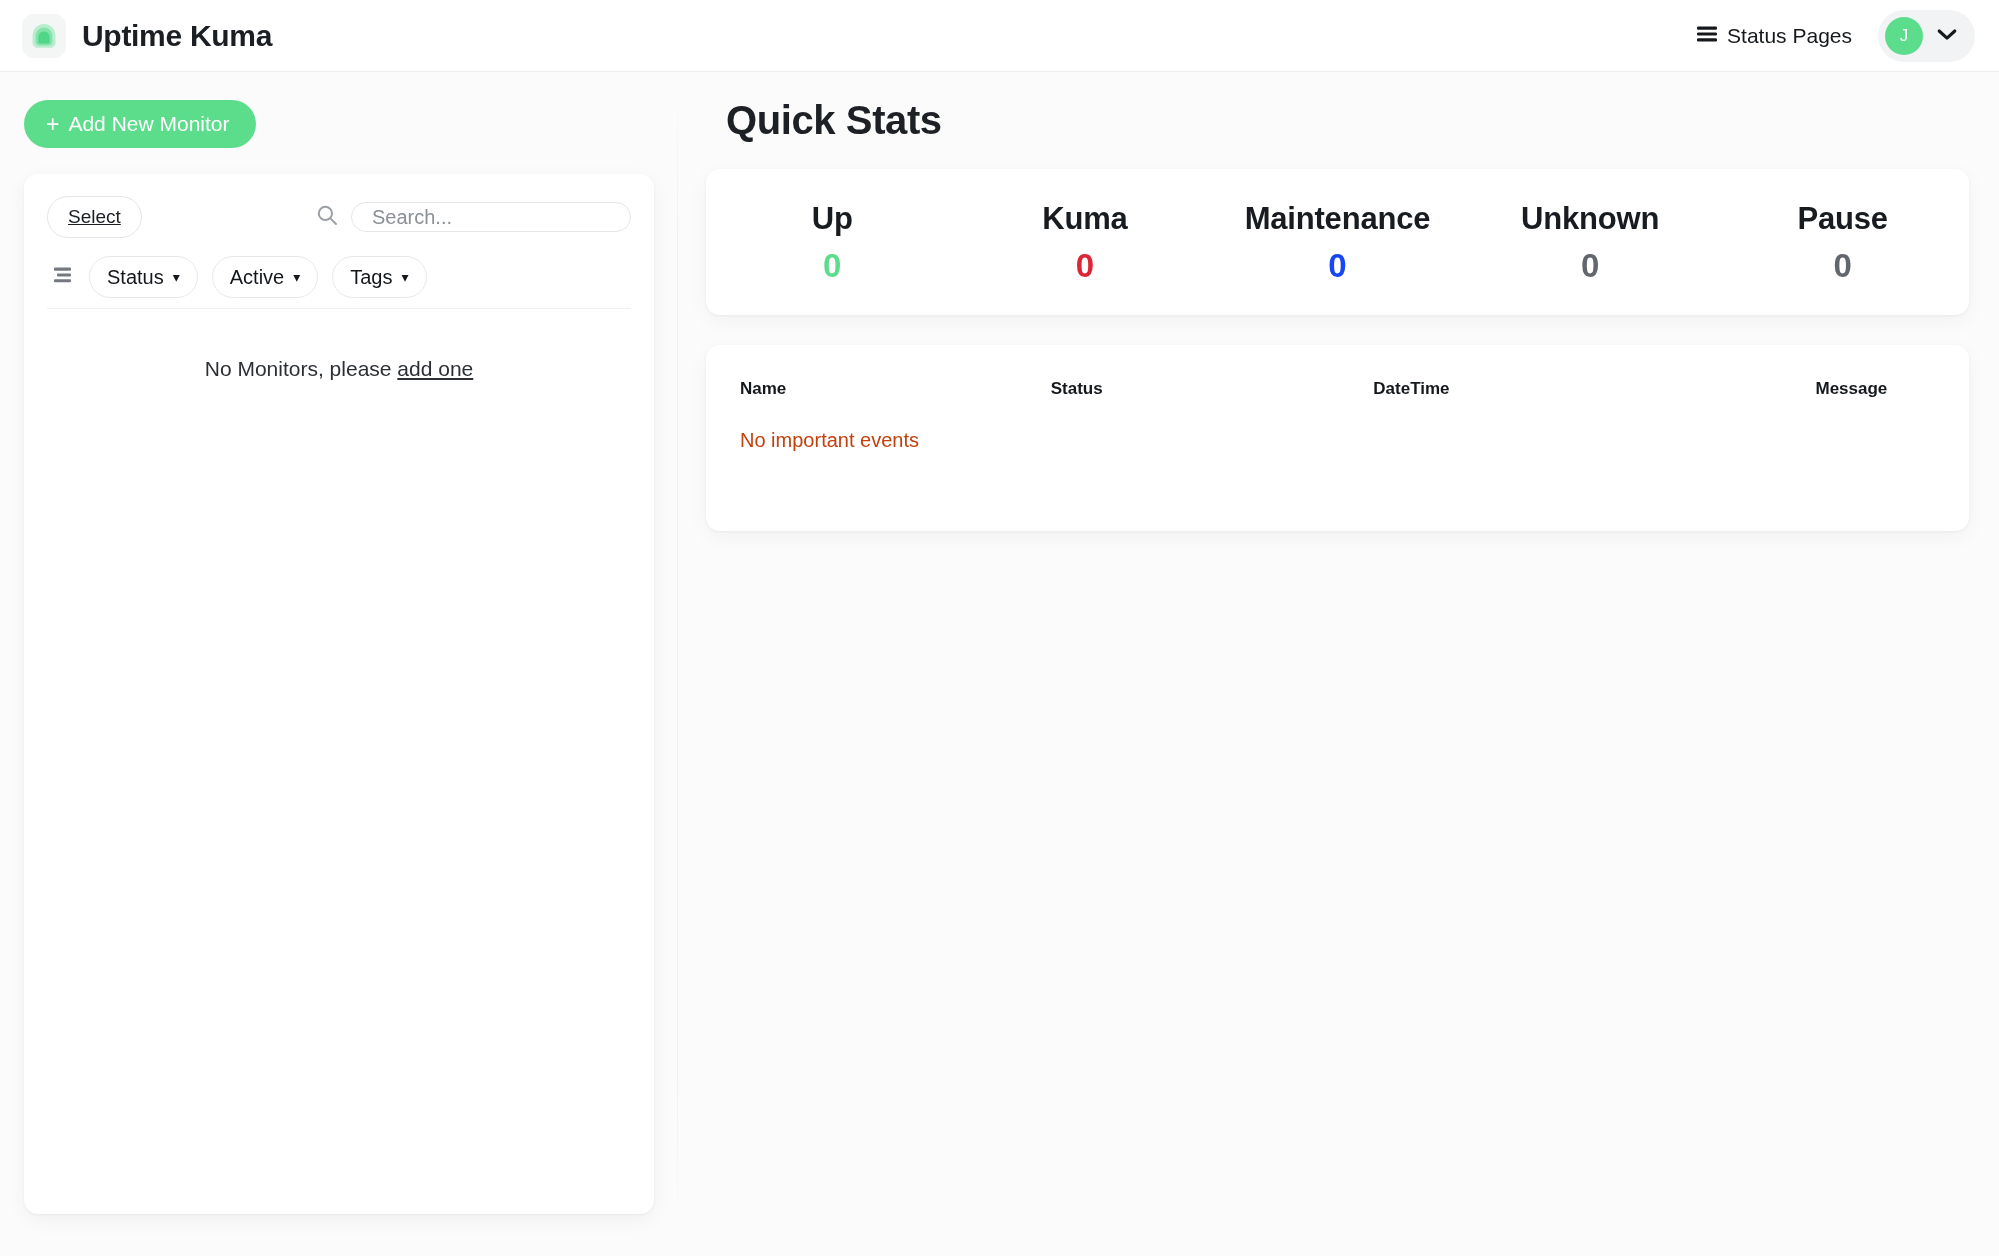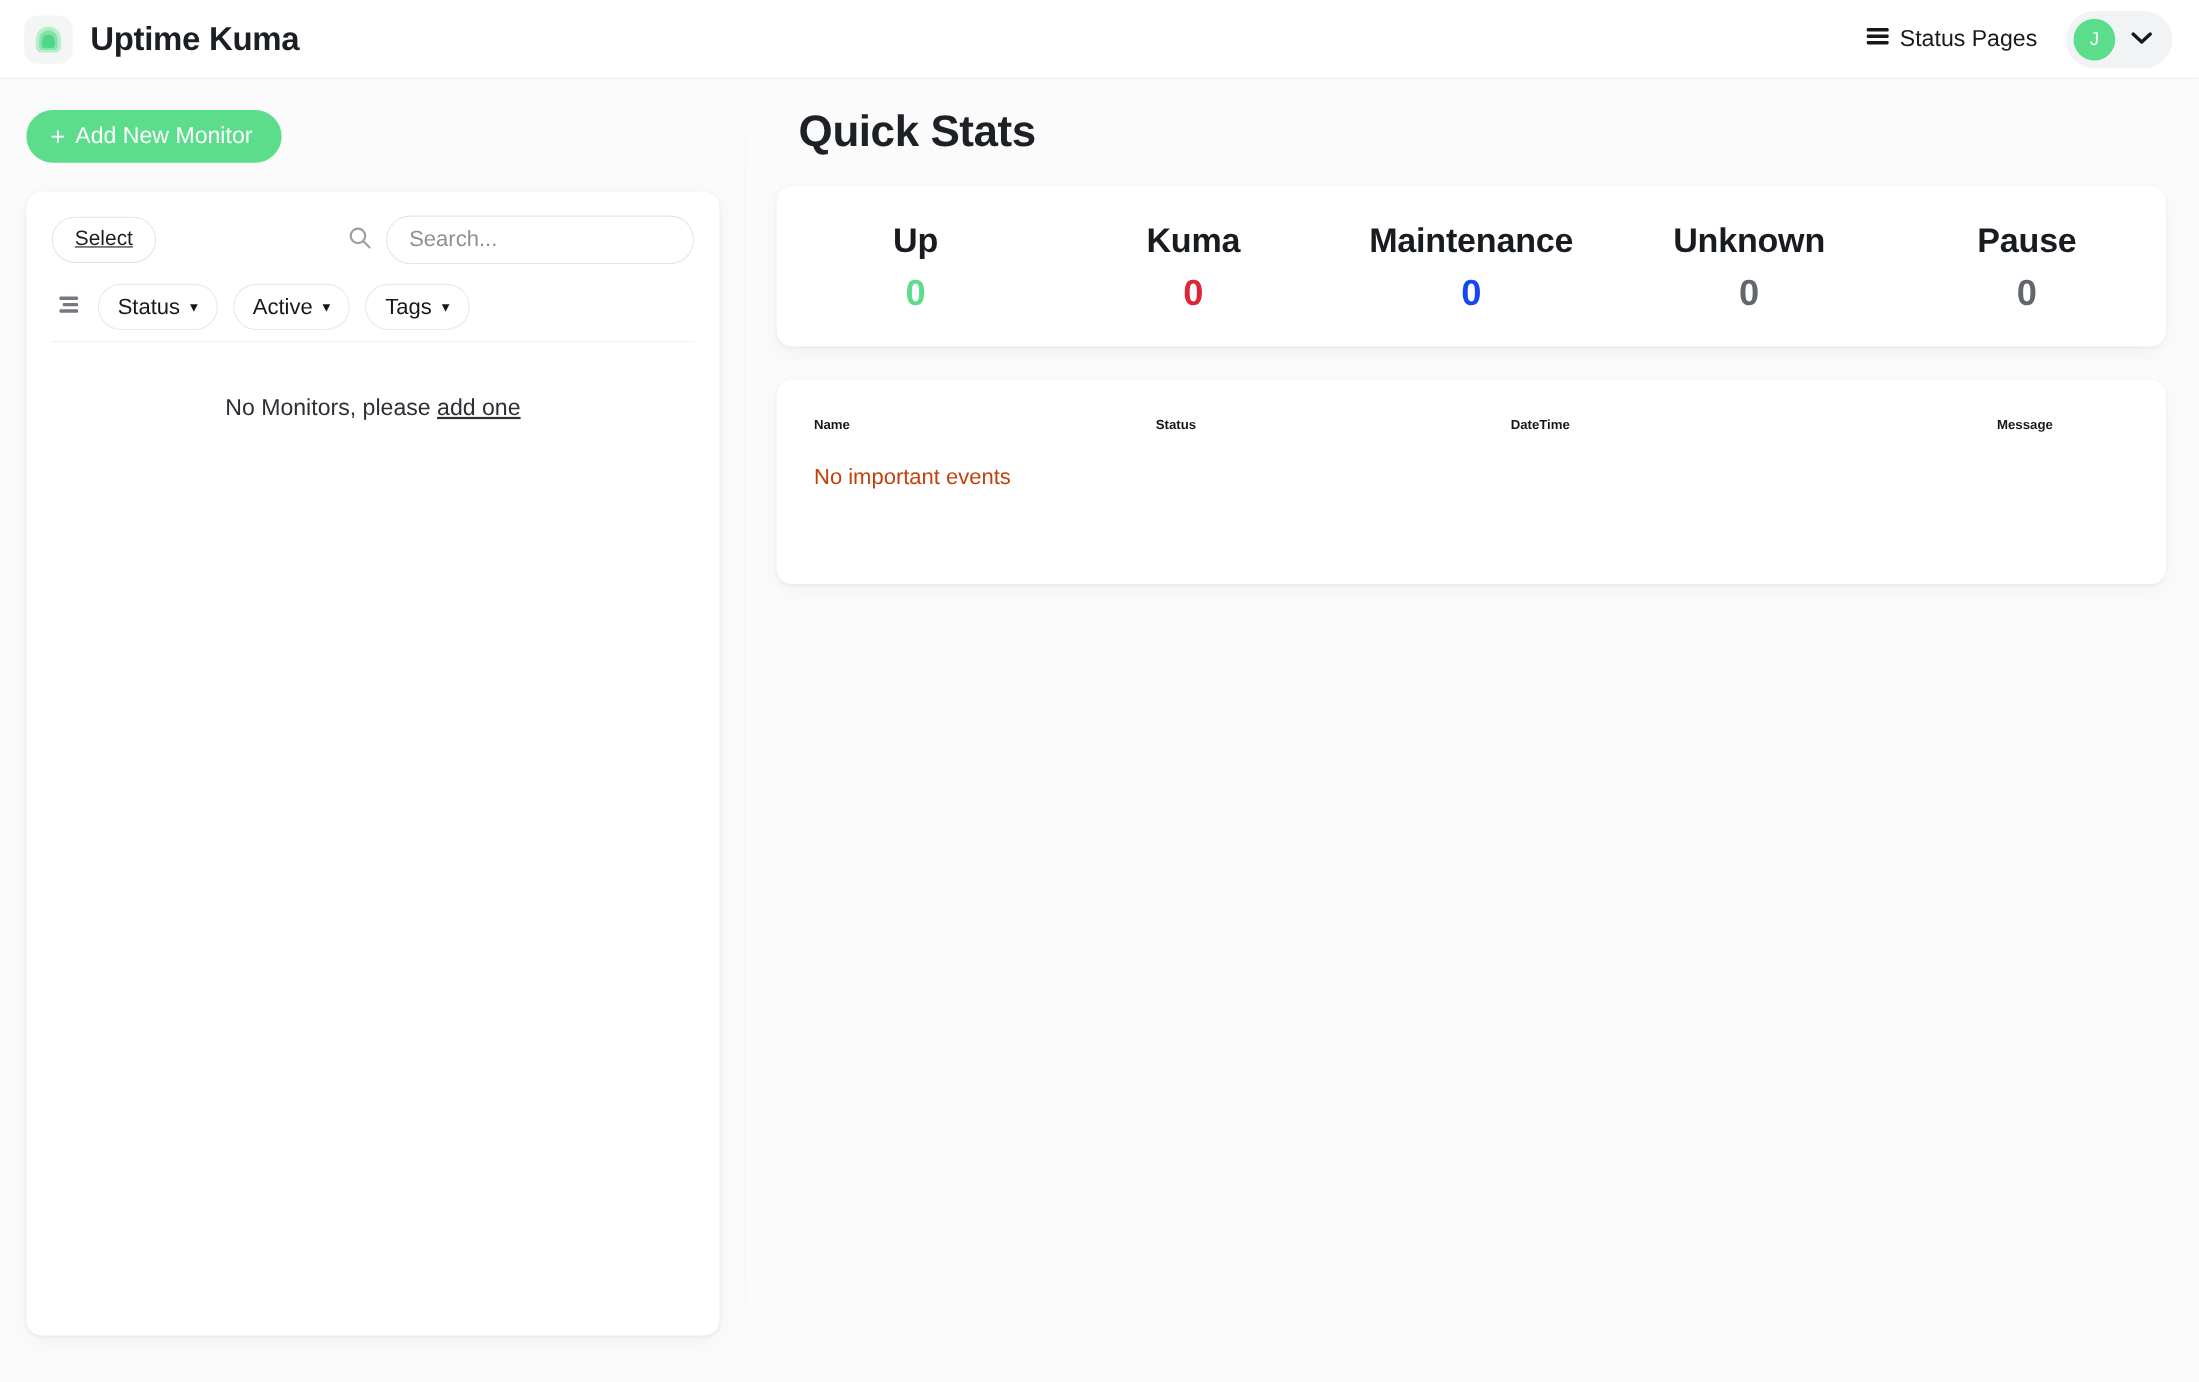--- a/index.html
+++ b/index.html
@@ -160,21 +160,21 @@
   }
   .search-group {
     margin-left: auto;
     display: flex;
     align-items: center;
     gap: 12px;
   }
   .search-input {
     border: 1px solid #e3e6e8;
     border-radius: 22px;
-    height: 44px;
+    height: 30px;
     width: 280px;
     padding: 0 20px;
     font-size: 20px;
     font-family: inherit;
     color: #2b3036;
     background: #ffffff;
     outline: none;
   }
   .search-input::placeholder { color: #8b9097; }
 
@@ -261,21 +261,21 @@
     padding: 34px 34px 40px 34px;
     min-height: 186px;
   }
   .events-table {
     width: 100%;
     border-collapse: collapse;
     table-layout: fixed;
   }
   .events-table th {
     text-align: left;
-    font-size: 12px;
+    font-size: 17px;
     font-weight: bold;
     color: #15191d;
     padding: 0 0 30px 0;
   }
   .events-table td {
     font-size: 20px;
     color: #c2410c;
     padding: 0;
   }
   .col-name { width: 26%; }

